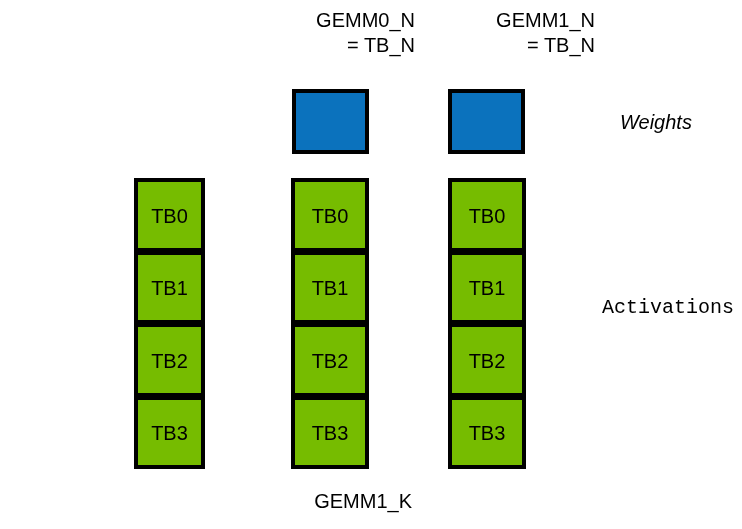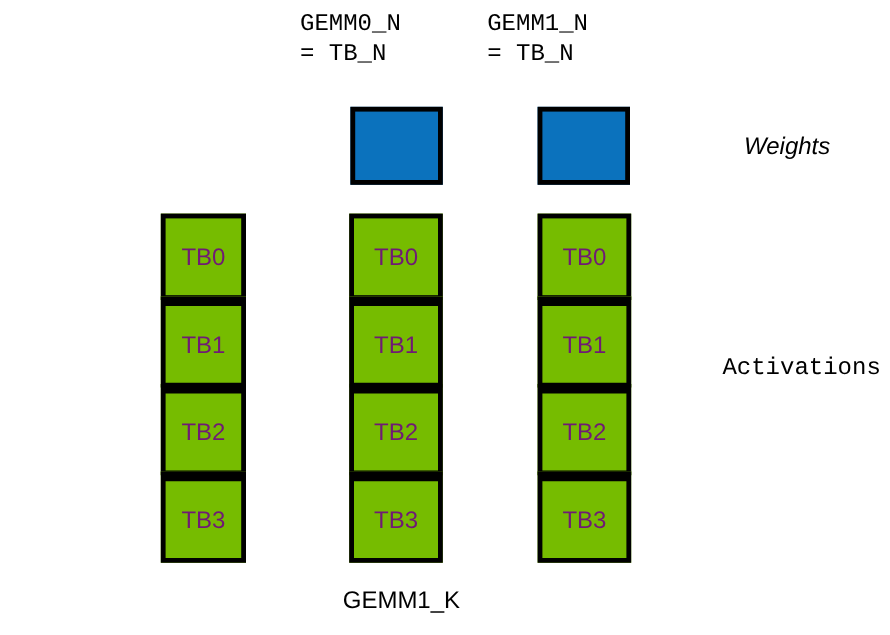--- a/index.html
+++ b/index.html
@@ -24,24 +24,23 @@
     color: #000000;
     font-family: "Liberation Sans", sans-serif;
     font-size: 20px;
     line-height: 25px;
     white-space: pre;
     text-align: center;
   }
   .label.left-align { text-align: left; }
 
   .top-label {
-    text-align: left;
+    text-align: right;
     font-size: 20px;
     line-height: 25px;
-    font-family: Liberation Mono, monospace;
   }
 
   
   .weight-box {
     position: absolute;
     background: #0b72bd;
     border: 4px solid #000000;
     box-sizing: border-box;
   }
 
@@ -53,46 +52,46 @@
     box-sizing: border-box;
   }
   .act-cell {
     flex: 1 1 0;
     background: #76bc00;
     border: 4px solid #000000;
     box-sizing: border-box;
     position: relative;
   }
   .act-cell + .act-cell {
-    border-top: 8px solid #000000;
+    border-top: 6px solid #000000;
     margin-top: -3px;
   }
   .act-cell-label {
     position: absolute;
     left: 0;
     right: 0;
     top: 50%;
     transform: translateY(-46%);
     text-align: center;
-    color: #701a75;
+    color: #000000;
     font-family: "Liberation Sans", sans-serif;
     font-size: 20px;
     line-height: 24px;
     white-space: pre;
   }
 </style>
 </head>
 <body>
 
 <div id="canvas">
 
   <div class="label top-label" style="left:250px; top:8px; width:165px;">GEMM0_N
 = TB_N</div>
 
-  <div class="label top-label" style="left:406px; top:8px; width:165px;">GEMM1_N
+  <div class="label top-label" style="left:430px; top:8px; width:165px;">GEMM1_N
 = TB_N</div>
 
   <div class="weight-box" style="left:292px; top:89px; width:77px; height:65px;"></div>
 
   <div class="weight-box" style="left:448px; top:89px; width:77px; height:65px;"></div>
 
   <div class="label left-align" style="left:620px; top:110px; width:140px;font-style:italic;">Weights</div>
 
   <div class="label left-align" style="left:602px; top:295px; width:140px;font-family:Liberation Mono, monospace;">Activations</div>
 
@@ -136,15 +135,15 @@
     </div>
     <div class="act-cell">
       <span class="act-cell-label">TB2</span>
     </div>
     <div class="act-cell">
       <span class="act-cell-label">TB3</span>
     </div>
   </div>
 
 
-  <div class="label" style="left:257px; top:489px; width:155px;">GEMM1_K</div>
+  <div class="label" style="left:257px; top:489px; width:155px;text-align:right;">GEMM1_K</div>
 
 </div>
 
 </body></html>

